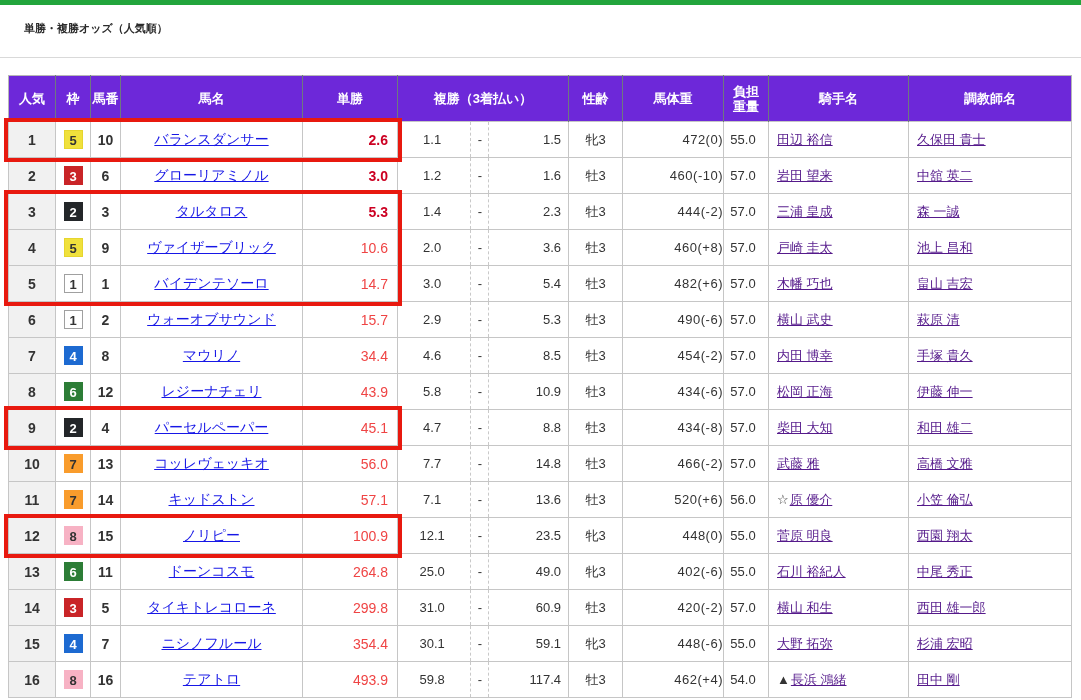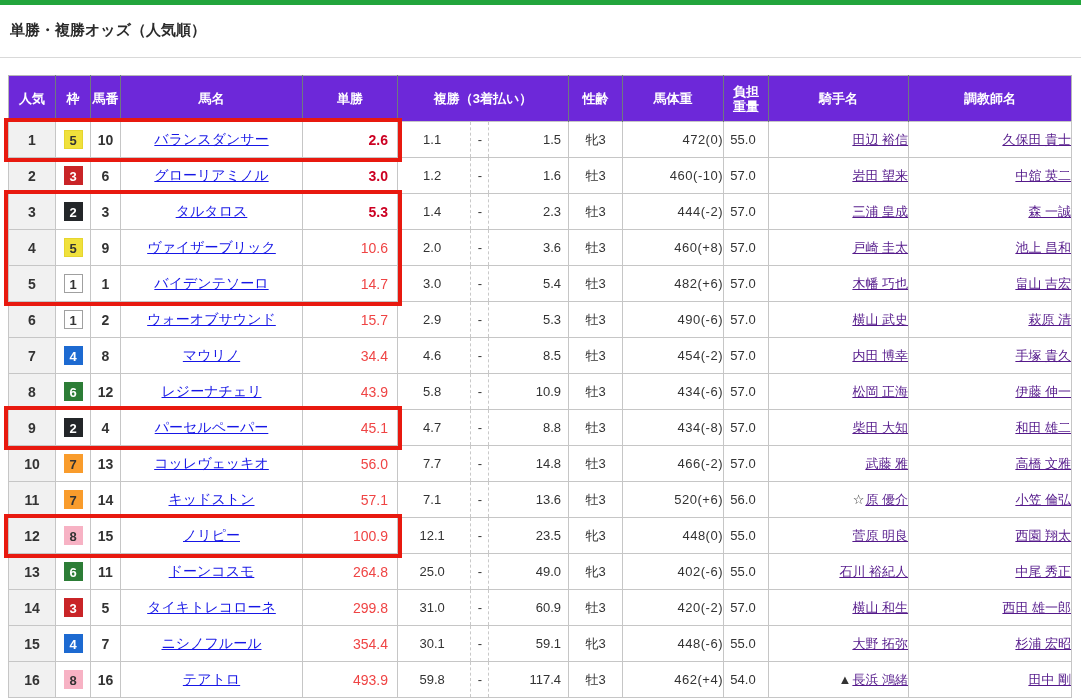--- a/index.html
+++ b/index.html
@@ -2,42 +2,42 @@
 <html><head>
 <meta charset="utf-8">
 <style>
   html,body{margin:0;padding:0}
   body{
     width:1081px;height:700px;overflow:hidden;background:#fff;
     font-family:"Liberation Sans","DejaVu Sans",sans-serif;color:#333;
     position:relative;
   }
   .accent-bar{position:absolute;top:0;left:0;width:100%;height:5px;background:#22a53c}
-  .page-title{position:absolute;top:21px;left:10px;font-size:15px;font-weight:bold;color:#2b2b2b}
+  .page-title{position:absolute;top:21px;left:24px;font-size:11px;font-weight:bold;color:#2b2b2b}
   .rule{position:absolute;top:57px;left:0;width:100%;border-top:1px solid #d9d9d9}
 
   .table-wrap{position:absolute;left:8px;top:75px;width:1065px}
   table{border-collapse:collapse;table-layout:fixed;width:1063px;border:1px solid #b7b7b7}
   th{
     background:#6d28d9;color:#fff;font-size:13px;font-weight:bold;height:45px;
     padding:0;text-align:center;border-right:1px solid #6e7880;vertical-align:middle;
   }
   th:last-child{border-right:none}
   th.h-load{white-space:pre-line;line-height:15px}
   td{height:35px;border:1px solid #c6c6c6;font-size:13px;padding:0;vertical-align:middle;background:#fff}
   td.c-rank{background:#f1f1f1;text-align:center;font-weight:bold;font-size:14px}
   td.c-frame{text-align:center}
   td.c-num{text-align:center;font-weight:bold;font-size:14px}
   td.c-horse{text-align:center;}
   td.c-win{text-align:right;padding-right:9px;font-size:14px;color:#ef4444}
   td.c-win.hot{color:#cc0022;font-weight:bold}
   td.c-sex{text-align:center}
   td.c-weight{text-align:right;padding-left:7px;letter-spacing:0.5px}
   td.c-load{text-align:center;padding-right:6px}
-  td.c-jockey,td.c-trainer{text-align:right;padding-left:8px;font-size:13px}
+  td.c-jockey,td.c-trainer{text-align:left;padding-left:8px;font-size:13px}
   .badge{
     display:inline-block;width:19px;height:19px;line-height:19px;text-align:center;
     font-weight:bold;font-size:13px;box-sizing:border-box;
   }
   .hlink{color:#1717e6;text-decoration:underline;font-size:14px;cursor:pointer}
   .plink{color:#551a8b;text-decoration:underline;cursor:pointer}
   .prefix{color:#333;text-decoration:none;margin-right:1px}
   .place-inner{display:flex;height:35px;align-items:center}
   .pl{flex:1;text-align:center;padding-right:4px;border-right:1px dashed #c9c9c9;height:100%;line-height:35px}
   .pdash{width:17px;text-align:center;border-right:1px dashed #c9c9c9;height:100%;line-height:35px;color:#333}

